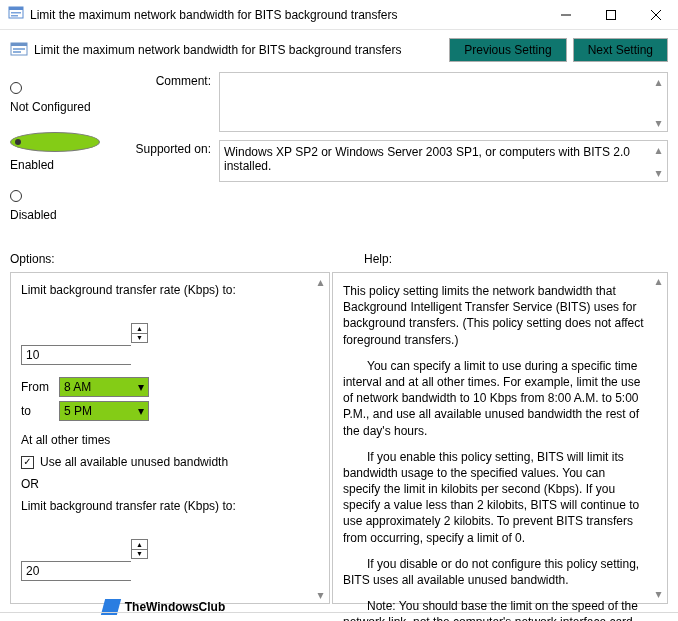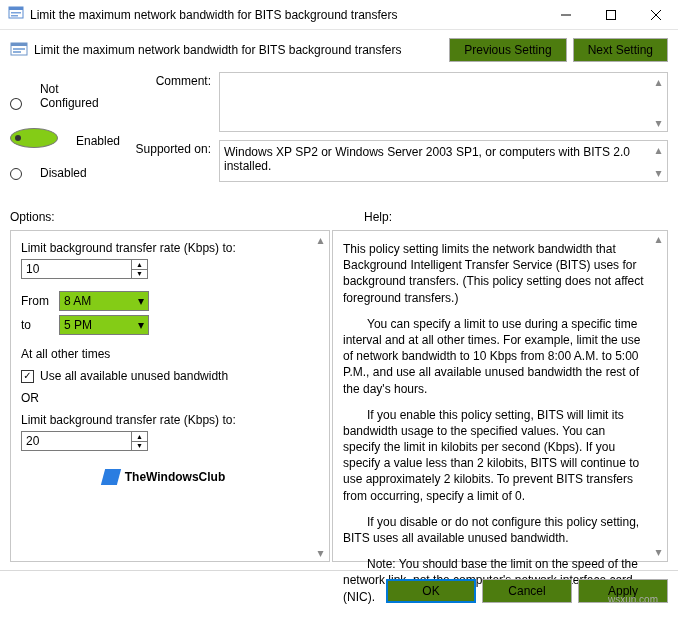--- a/index.html
+++ b/index.html
@@ -4,44 +4,44 @@
 <style>
   * { box-sizing: border-box; font-family: "Segoe UI", Tahoma, sans-serif; font-size: 12px; }
   body { margin: 0; background: #fff; color: #000; width: 678px; }
   .titlebar { height: 30px; display: flex; align-items: center; border-bottom: 1px solid #e5e5e5; }
   .titlebar .app-icon { margin: 0 6px 0 8px; }
   .titlebar .title { flex: 1; }
   .winbtns { display: flex; }
   .winbtns .wb { width: 45px; height: 30px; display: flex; align-items: center; justify-content: center; color: #333; }
   .header { display: flex; align-items: center; padding: 8px 10px 10px 10px; }
   .header .ht { flex: 1; margin-left: 6px; }
-  .btn { background: #4d7c0f; border: 1px solid #adadad; padding: 4px 14px; cursor: default; min-width: 90px; text-align: center; }
+  .btn { background: #0f766e; border: 1px solid #adadad; padding: 4px 14px; cursor: default; min-width: 90px; text-align: center; }
   .navbtns { display: flex; gap: 6px; margin-left: auto; }
   .mid { display: flex; padding: 0 10px 10px 10px; gap: 14px; }
   .radios { width: 110px; padding-top: 4px; }
-  .r { display: flex; align-items: flex-end; gap: 18px; margin: 6px 0 18px; }
+  .r { display: flex; align-items: flex-start; gap: 6px; margin: 6px 0 18px; flex-direction: column; }
   .radio { width: 12px; height: 12px; border: 1px solid #333; border-radius: 50%; display: flex; align-items: center; justify-content: center; background: #fff; }
   .radio.sel::after { content: ""; width: 6px; height: 6px; border-radius: 50%; background: #333; }
   .fields { flex: 1; }
   .frow { display: flex; margin-bottom: 8px; }
   .flabel { width: 85px; text-align: right; padding-right: 8px; padding-top: 2px; }
   .tbox { flex: 1; border: 1px solid #c7c7c7; background: #fff; min-height: 60px; position: relative; padding: 4px 18px 4px 4px; }
   .tbox.sup { min-height: 42px; }
   .sbar { position: absolute; right: 0; top: 0; bottom: 0; width: 17px; display: flex; flex-direction: column; justify-content: space-between; }
   .sbtn { height: 17px; display: flex; align-items: center; justify-content: center; color: #888; }
   .sec { display: flex; padding: 0 10px; gap: 10px; }
   .sec .olabel { width: 320px; padding: 2px 0 6px; }
   .sec .hlabel { flex: 1; padding: 2px 0 6px; margin-left: 24px; }
   .panes { display: flex; padding: 0 10px 8px 10px; gap: 2px; height: 340px; }
   .pane { border: 1px solid #c7c7c7; background: #fff; position: relative; }
   .pane.opts { width: 320px; padding: 10px 22px 10px 10px; }
   .pane.help { flex: 1; padding: 10px 22px 10px 10px; line-height: 1.35; }
   .pane .sbar { right: 0; top: 0; bottom: 0; position: absolute; }
   .num { display: flex; align-items: center; margin: 4px 0 12px; }
-  .num input { width: 110px; height: 20px; border: 1px solid #7a7a7a; padding: 0 4px; border-right: none; }
+  .num input { width: 110px; height: 20px; border: 1px solid #7a7a7a; padding: 0 4px; border-right: none; margin-top: 44px; }
   .spin { width: 17px; height: 20px; border: 1px solid #7a7a7a; display: flex; flex-direction: column; }
   .spin div { flex: 1; display: flex; align-items: center; justify-content: center; font-size: 7px; }
   .spin div:first-child { border-bottom: 1px solid #7a7a7a; }
   .line { display: flex; align-items: center; gap: 8px; margin: 4px 0; }
   .sel { border: 1px solid #7a7a7a; height: 20px; width: 90px; display: flex; align-items: center; padding: 0 4px; justify-content: space-between; background: #84cc16; }
   .chk { display: flex; align-items: center; gap: 6px; margin: 8px 0; }
   .cb { width: 13px; height: 13px; border: 1px solid #333; background: #fff; display: flex; align-items: center; justify-content: center; font-size: 10px; line-height: 1; }
   .logo { display: flex; align-items: center; justify-content: center; gap: 6px; margin-top: 18px; font-weight: 600; font-size: 14px; }
   .logo .sq { width: 16px; height: 16px; background: #2a7de1; transform: skewX(-15deg); }
   .help p { margin: 0 0 10px; }

